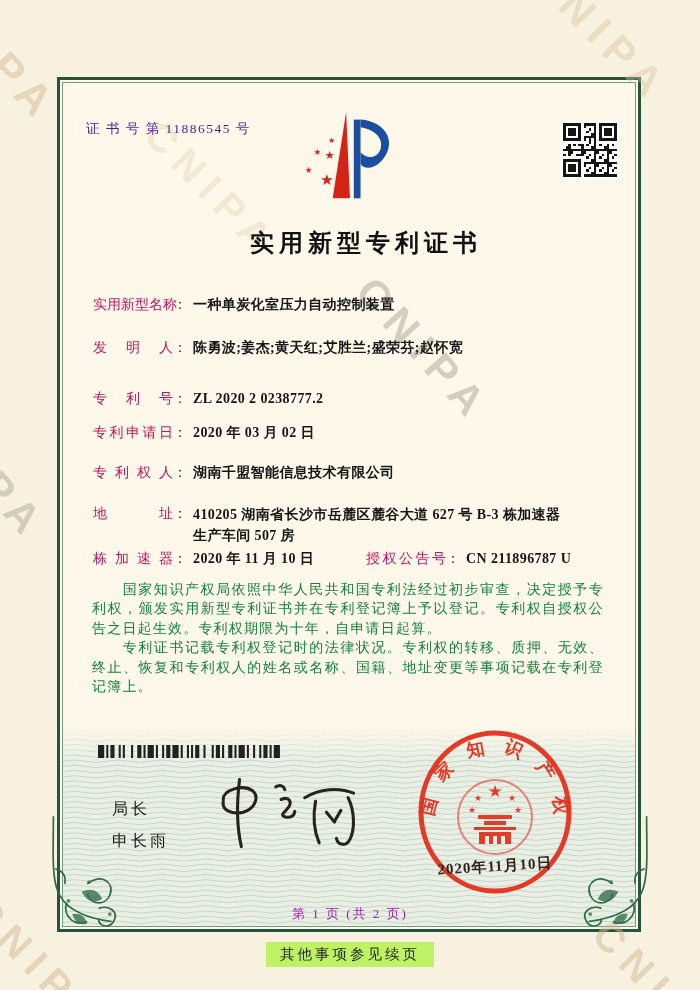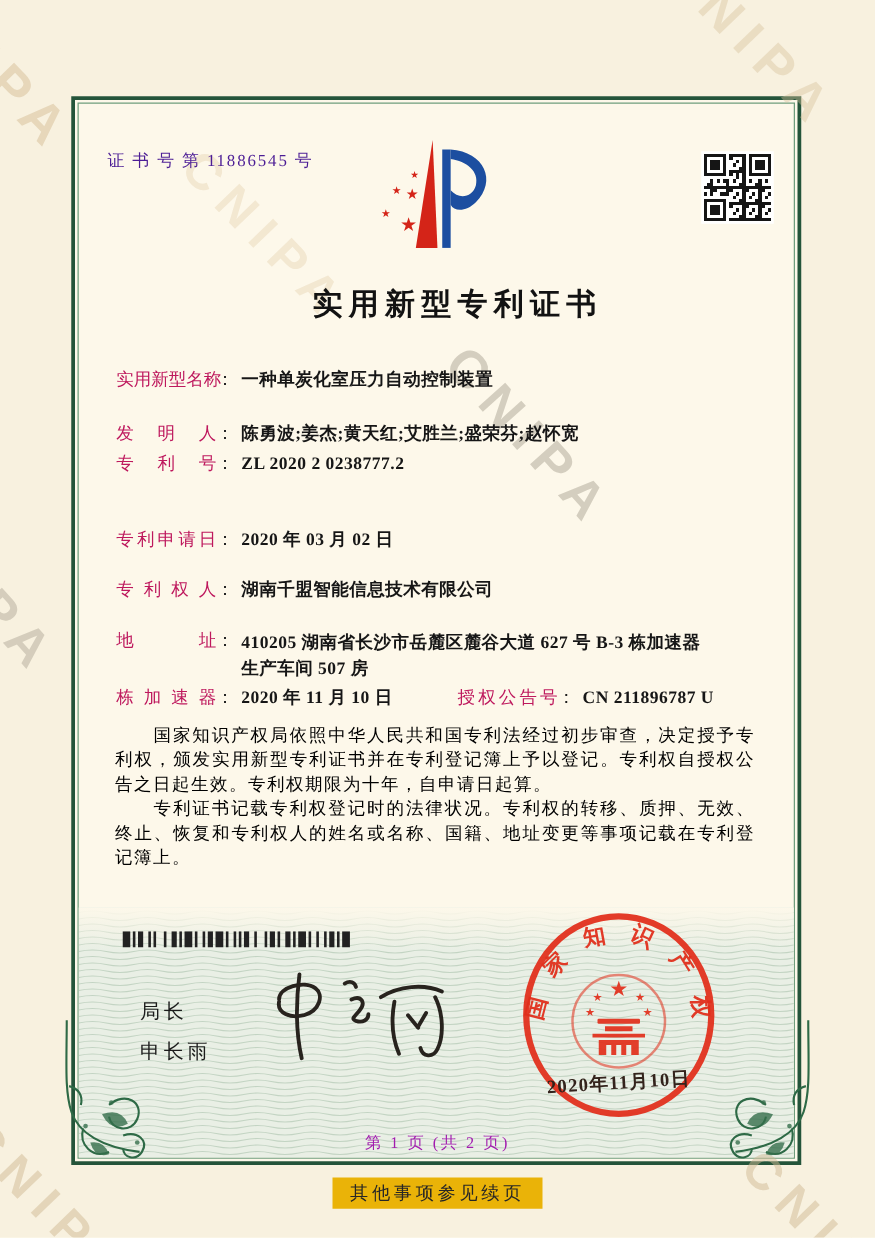--- a/index.html
+++ b/index.html
@@ -44,21 +44,21 @@
   .lab{display:inline-block;width:80px;text-align:justify;text-align-last:justify;
        vertical-align:top;color:#be185d;}
   .col{display:inline-block;vertical-align:top;}
   .val{display:inline-block;margin-left:6px;font-weight:600;color:#161616;vertical-align:top;
        letter-spacing:.4px;}
   .addr-val{white-space:normal;width:410px;line-height:21px;}
   .pair2{position:absolute;left:273px;top:0;}
 
   .paras{position:absolute;left:92px;width:512px;top:580px;}
   .paras p{margin:0;font-size:14px;line-height:19.4px;letter-spacing:1.2px;text-align:justify;
-           text-indent:2.2em;color:#000000;}
+           text-indent:2.2em;color:#15803d;}
 
   .barcode{position:absolute;left:98px;top:745px;width:184px;height:13px;}
   .barcode svg{display:block;width:184px;height:13px;}
 
   .director-label{position:absolute;left:112px;top:799px;font-size:16px;letter-spacing:3px;
         font-family:"Liberation Sans","DejaVu Sans",sans-serif;font-weight:500;color:#1b1b1b;}
   .director-name{position:absolute;left:112px;top:831px;font-size:16px;letter-spacing:3px;
         font-family:"Liberation Sans","DejaVu Sans",sans-serif;font-weight:500;color:#1b1b1b;}
 
   .signature{position:absolute;left:205px;top:776px;width:165px;height:95px;z-index:4;}
@@ -70,21 +70,21 @@
   .seal-wrap{position:absolute;left:415px;top:729px;width:160px;height:170px;z-index:5;
              mix-blend-mode:multiply;}
   .seal-wrap svg{position:absolute;inset:0;}
   .seal-date{position:absolute;left:0;right:0;top:128px;text-align:center;font-size:15px;
              font-weight:700;letter-spacing:1px;color:#33231c;transform:rotate(-3.5deg);}
 
   .page-info{position:absolute;left:57px;top:905px;width:586px;text-align:center;
              font-size:13px;letter-spacing:2px;color:#a21caf;z-index:4;}
   .foot-wrap{position:absolute;left:0;top:942px;width:700px;text-align:center;z-index:3;}
   .foot-note{display:inline-block;font-size:14.5px;letter-spacing:3px;color:#262626;
-             background:#eab308;padding:3px 14px;}
+             background:#bef264;padding:3px 14px;}
 </style>
 </head>
 <body>
 
 <div class="page">
 
   <div class="wm wm1">CNIPA</div>
   <div class="wm wm2">CNIPA</div>
   <div class="wm wm3">CNIPA</div>
   <div class="wm wm4">CNIPA</div>
@@ -304,21 +304,21 @@
     </div>
 
     <h1 class="title">实用新型专利证书</h1>
 
     <div class="f-row" style="top:295px">
       <span class="lab">实用新型名称</span><span class="col">：</span><span class="val">一种单炭化室压力自动控制装置</span>
     </div>
     <div class="f-row" style="top:338px">
       <span class="lab">发明人</span><span class="col">：</span><span class="val">陈勇波;姜杰;黄天红;艾胜兰;盛荣芬;赵怀宽</span>
     </div>
-    <div class="f-row" style="top:362px">
+    <div class="f-row" style="top:389px">
       <span class="lab">专利号</span><span class="col">：</span><span class="val">ZL 2020 2 0238777.2</span>
     </div>
     <div class="f-row" style="top:423px">
       <span class="lab">专利申请日</span><span class="col">：</span><span class="val">2020 年 03 月 02 日</span>
     </div>
     <div class="f-row" style="top:463px">
       <span class="lab">专利权人</span><span class="col">：</span><span class="val">湖南千盟智能信息技术有限公司</span>
     </div>
     <div class="f-row" style="top:504px">
       <span class="lab">地址</span><span class="col">：</span><span class="val addr-val"><span>410205 湖南省长沙市岳麓区麓谷大道 627 号 B-3 栋加速器</span><br><span>生产车间 507 房</span></span>

